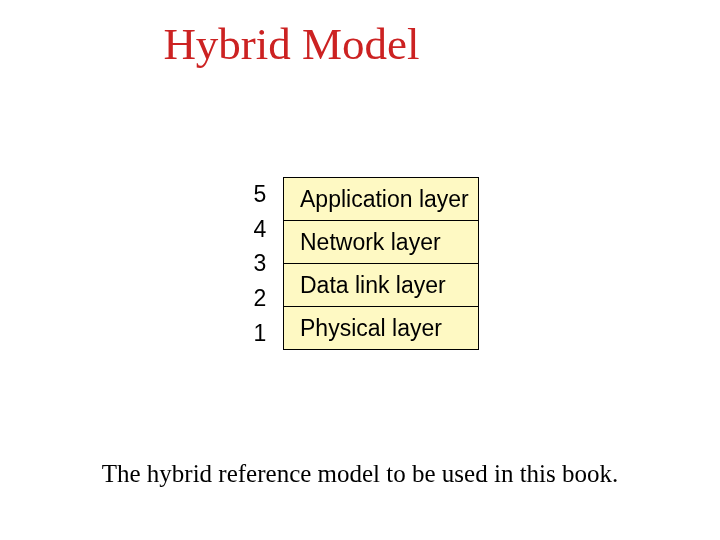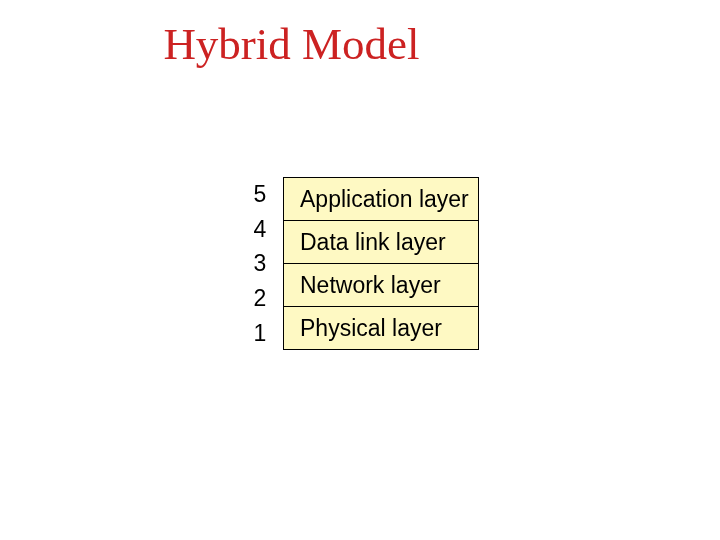--- a/index.html
+++ b/index.html
@@ -97,24 +97,25 @@
       <div class="num-cell">3</div>
       <div class="num-cell">2</div>
       <div class="num-cell">1</div>
     </div>
 
   <div class="layer-stack">
       <div class="stack-row">
         <span>Application layer</span>
       </div>
       <div class="stack-row">
-        <span>Data link layer</span>
+        <span>Network layer</span>
       </div>
       <div class="stack-row">
-        <span>Network layer</span>
+        <span>Data link layer</span>
       </div>
       <div class="stack-row">
         <span>Physical layer</span>
       </div>
     </div>
 
+  <div class="slide-caption">The hybrid reference model to be used in this book.</div>
 
 </div>
 
 </body></html>

